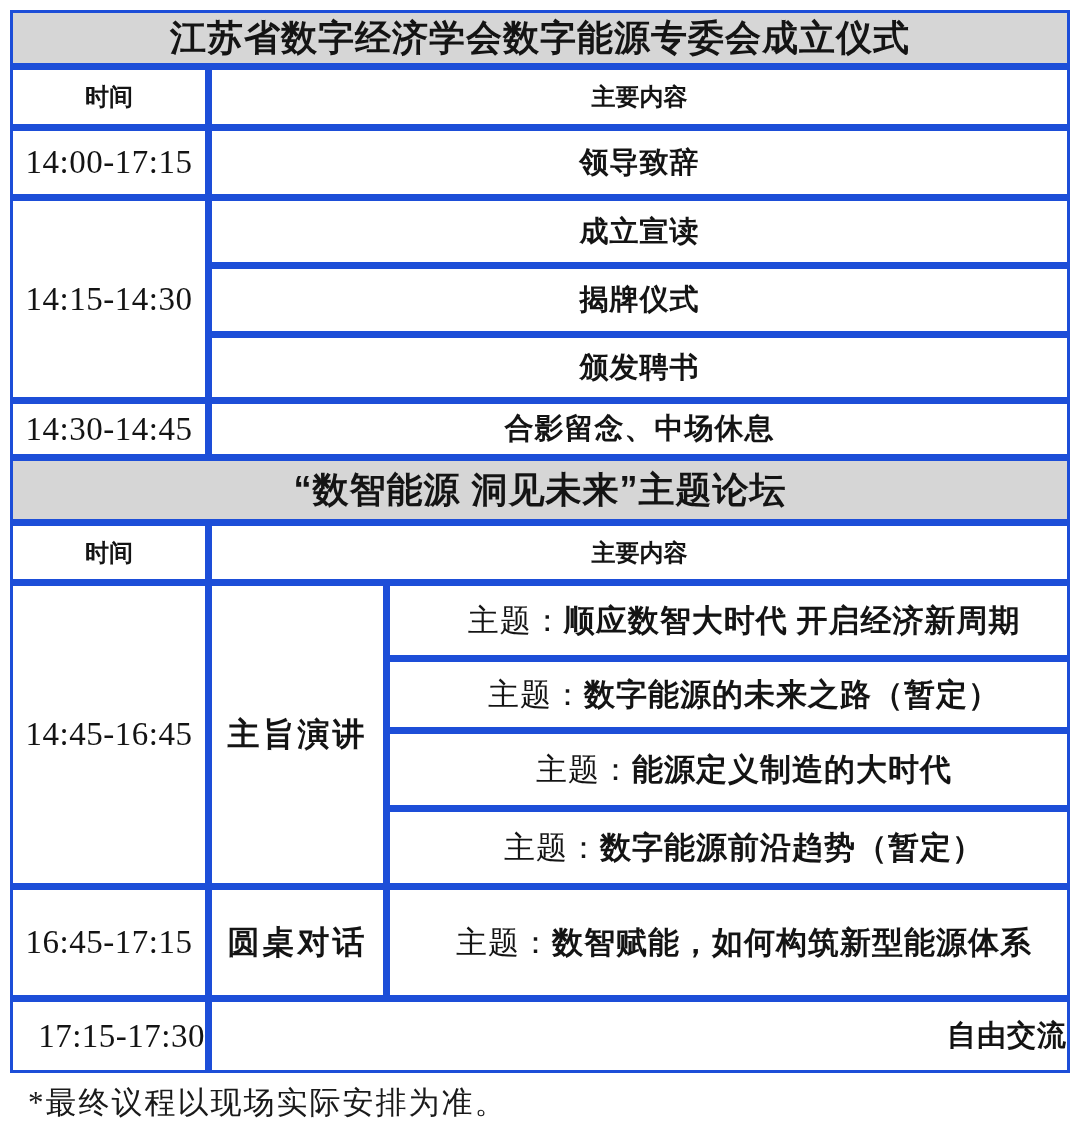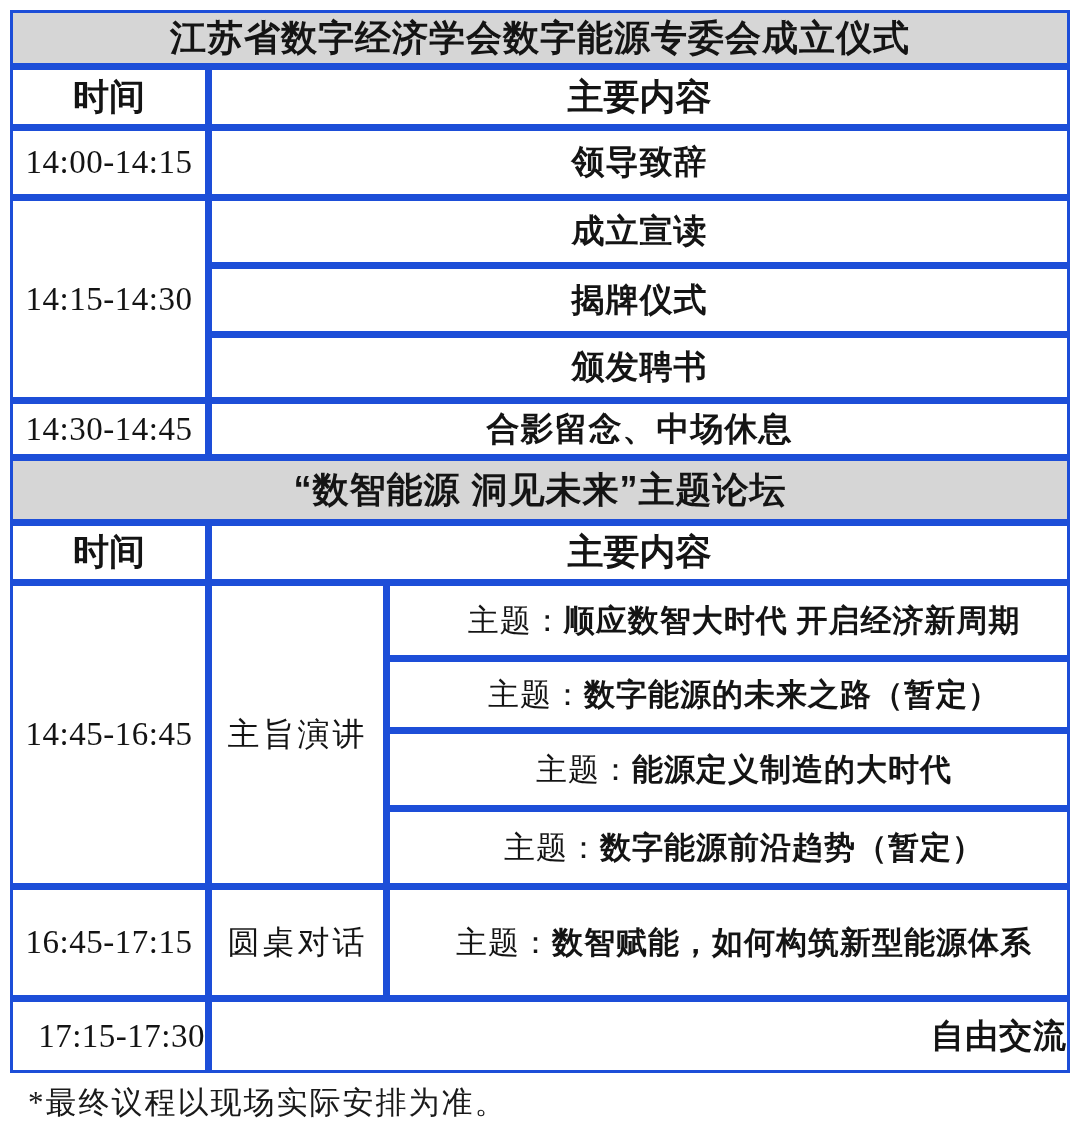--- a/index.html
+++ b/index.html
@@ -34,36 +34,36 @@
   .sec-title {
     background: #d6d6d6;
     font-family: "Liberation Sans", "DejaVu Sans", sans-serif;
     font-weight: bold;
     font-size: 36px;
     letter-spacing: 1px;
   }
   .col-head {
     font-family: "Liberation Sans", "DejaVu Sans", sans-serif;
     font-weight: bold;
-    font-size: 36px;
+    font-size: 24px;
   }
   .time-cell {
     font-size: 33px;
     font-weight: normal;
     letter-spacing: 0.5px;
     white-space: nowrap;
   }
   .content-cell {
-    font-size: 33px;
+    font-size: 29px;
     font-weight: bold;
     letter-spacing: 1px;
   }
   .speaker-cell {
     font-size: 32px;
-    font-weight: normal;
+    font-weight: bold;
     letter-spacing: 3px;
   }
   .topic-cell {
     text-align: left;
     padding-left: 31px;
     font-size: 31px;
     white-space: nowrap;
   }
   .topic-label {
     font-weight: normal;
@@ -94,21 +94,21 @@
 
     <tbody>
         <tr class="major" style="height:55px">
       <td colspan="3" class="sec-title">江苏省数字经济学会数字能源专委会成立仪式</td>
     </tr>
     <tr class="major" style="height:61px">
       <td class="col-head">时间</td>
       <td colspan="2" class="col-head">主要内容</td>
     </tr>
     <tr class="major" style="height:70px">
-      <td class="time-cell">14:00-14:15</td>
+      <td class="time-cell">14:00-17:15</td>
       <td colspan="2" class="content-cell">领导致辞</td>
     </tr>
     <tr class="major" style="height:68px">
       <td class="time-cell" rowspan="3">14:15-14:30</td>
       <td colspan="2" class="content-cell">成立宣读</td>
     </tr>
     <tr style="height:69px">
       <td colspan="2" class="content-cell">揭牌仪式</td>
     </tr>
     <tr style="height:66px">

